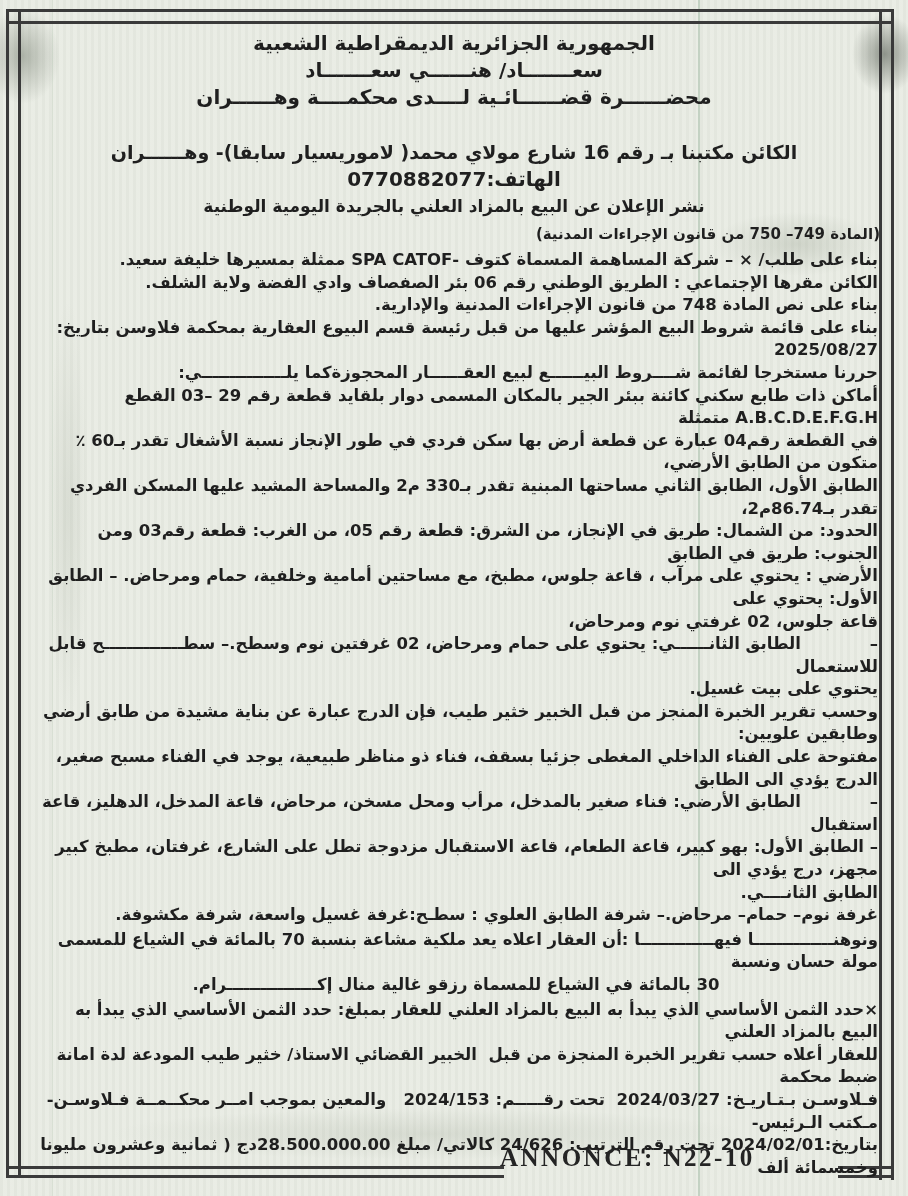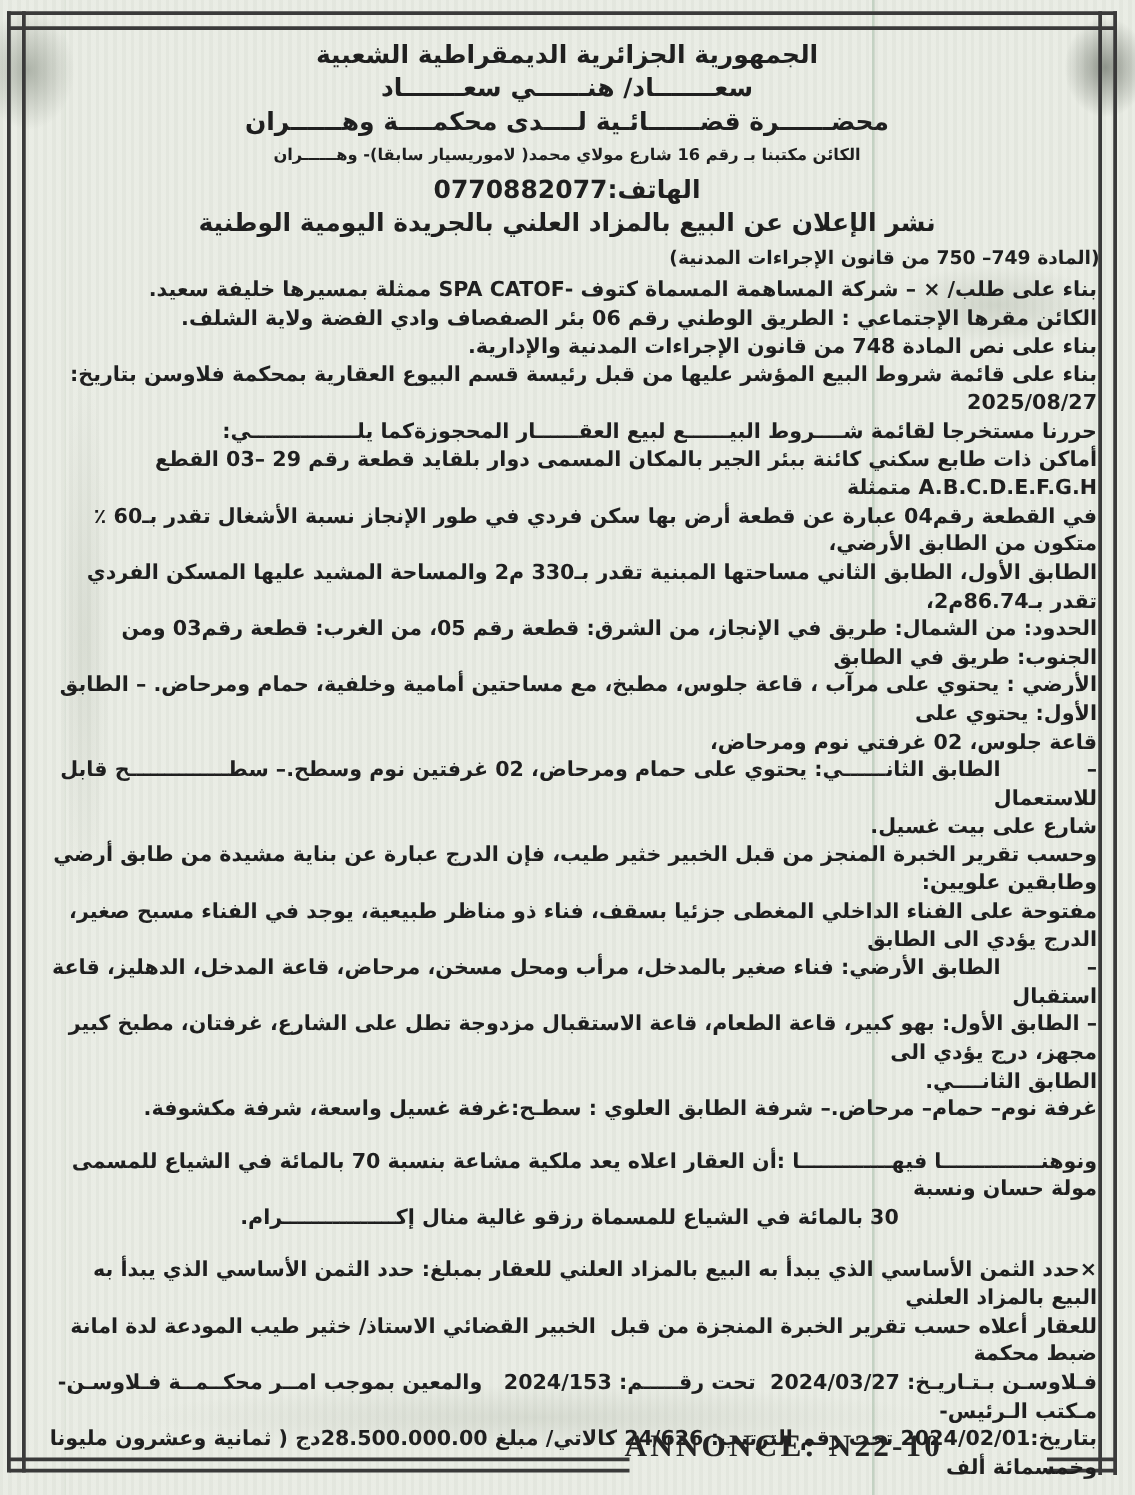--- a/index.html
+++ b/index.html
@@ -24,28 +24,28 @@
   .g1{left:-14px;top:8px;width:74px;height:96px;background:radial-gradient(closest-side,rgba(125,133,120,.55),rgba(125,133,120,0));}
   .g2{right:-10px;top:14px;width:66px;height:80px;background:radial-gradient(closest-side,rgba(95,102,92,.65),rgba(95,102,92,0));}
   .g3{right:26px;top:212px;width:170px;height:64px;background:radial-gradient(closest-side,rgba(140,150,132,.28),rgba(140,150,132,0));}
   .g4{left:110px;top:1108px;width:640px;height:52px;background:radial-gradient(closest-side,rgba(140,150,132,.20),rgba(140,150,132,0));}
   .g5{left:48px;top:300px;width:40px;height:420px;background:radial-gradient(closest-side,rgba(140,150,132,.18),rgba(140,150,132,0));}
   .streak{position:absolute;left:698px;top:0;bottom:0;width:2px;background:rgba(110,150,115,.30);pointer-events:none;}
   .streak2{position:absolute;left:52px;top:0;bottom:0;width:1px;background:rgba(110,150,115,.14);pointer-events:none;}
   
   .hdr{position:relative;text-align:center;padding-top:30px;font-weight:bold;}
   .h1{font-size:20px;line-height:27px;margin:0;letter-spacing:.3px;}
-  .h-wide{font-size:13px;}
-  .h-title{font-size:20px;}
+  .h-wide{font-size:19px;margin-top:28px;}
+  .h-title{font-size:17px;}
   .h-ref{font-weight:bold;font-size:15px;line-height:24px;text-align:right;margin:2px 28px 0 0;}
   
   .bod{position:relative;padding:3px 30px 0 34px;font-size:16.5px;line-height:22.6px;font-weight:bold;text-align:right;direction:rtl;}
   .ln{margin:0;white-space:pre-wrap;}
   .c{text-align:center;}
-  .mt{margin-top:19px;}
+  .mt{margin-top:2px;}
   .annonce{
     position:absolute;left:500px;top:1144px;direction:ltr;
     font-family:"Liberation Serif",serif;font-weight:bold;font-size:25px;
     letter-spacing:2.5px;color:#242424;
   }
 </style>
 </head>
 <body>
 
 <div class="page" dir="rtl">
@@ -80,21 +80,21 @@
     <p class="ln">بناء على نص المادة 748 من قانون الإجراءات المدنية والإدارية.</p>
     <p class="ln">بناء على قائمة شروط البيع المؤشر عليها من قبل رئيسة قسم البيوع العقارية بمحكمة فلاوسن بتاريخ: 2025/08/27</p>
     <p class="ln">حررنا مستخرجا لقائمة شــــروط البيــــــع لبيع العقــــــار المحجوزةكما يلـــــــــــــــي:</p>
     <p class="ln">أماكن ذات طابع سكني كائنة ببئر الجير بالمكان المسمى دوار بلقايد قطعة رقم 29 –03 القطع A.B.C.D.E.F.G.H متمثلة</p>
     <p class="ln">في القطعة رقم04 عبارة عن قطعة أرض بها سكن فردي في طور الإنجاز نسبة الأشغال تقدر بـ60 ٪ متكون من الطابق الأرضي،</p>
     <p class="ln">الطابق الأول، الطابق الثاني مساحتها المبنية تقدر بـ330 م2 والمساحة المشيد عليها المسكن الفردي تقدر بـ86.74م2،</p>
     <p class="ln">الحدود: من الشمال: طريق في الإنجاز، من الشرق: قطعة رقم 05، من الغرب: قطعة رقم03 ومن الجنوب: طريق في الطابق</p>
     <p class="ln">الأرضي : يحتوي على مرآب ، قاعة جلوس، مطبخ، مع مساحتين أمامية وخلفية، حمام ومرحاض. – الطابق الأول: يحتوي على</p>
     <p class="ln">قاعة جلوس، 02 غرفتي نوم ومرحاض،</p>
     <p class="ln">–            الطابق الثانــــــي: يحتوي على حمام ومرحاض، 02 غرفتين نوم وسطح.– سطــــــــــــــح قابل للاستعمال</p>
-    <p class="ln">شارع على بيت غسيل.</p>
+    <p class="ln">يحتوي على بيت غسيل.</p>
     <p class="ln">وحسب تقرير الخبرة المنجز من قبل الخبير خثير طيب، فإن الدرج عبارة عن بناية مشيدة من طابق أرضي وطابقين علويين:</p>
     <p class="ln">مفتوحة على الفناء الداخلي المغطى جزئيا بسقف، فناء ذو مناظر طبيعية، يوجد في الفناء مسبح صغير، الدرج يؤدي الى الطابق</p>
     <p class="ln">–            الطابق الأرضي: فناء صغير بالمدخل، مرأب ومحل مسخن، مرحاض، قاعة المدخل، الدهليز، قاعة استقبال</p>
     <p class="ln">– الطابق الأول: بهو كبير، قاعة الطعام، قاعة الاستقبال مزدوجة تطل على الشارع، غرفتان، مطبخ كبير مجهز، درج يؤدي الى</p>
     <p class="ln">الطابق الثانــــي.</p>
     <p class="ln">غرفة نوم– حمام– مرحاض.– شرفة الطابق العلوي : سطـح:غرفة غسيل واسعة، شرفة مكشوفة.</p>
     <p class="ln mt">ونوهنــــــــــــــا فيهـــــــــــــا :أن العقار اعلاه يعد ملكية مشاعة بنسبة 70 بالمائة في الشياع للمسمى مولة حسان ونسبة</p>
     <p class="ln c">30 بالمائة في الشياع للمسماة رزقو غالية منال إكــــــــــــــــرام.</p>
     <p class="ln mt">×حدد الثمن الأساسي الذي يبدأ به البيع بالمزاد العلني للعقار بمبلغ: حدد الثمن الأساسي الذي يبدأ به البيع بالمزاد العلني</p>
     <p class="ln">للعقار أعلاه حسب تقرير الخبرة المنجزة من قبل  الخبير القضائي الاستاذ/ خثير طيب المودعة لدة امانة ضبط محكمة</p>

